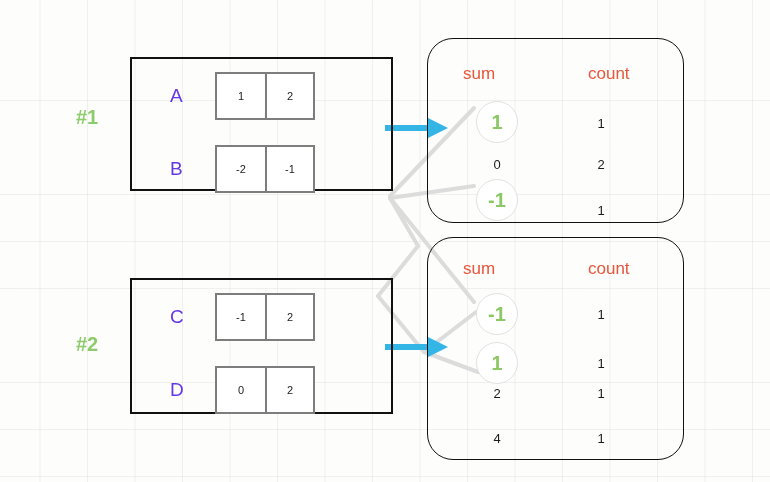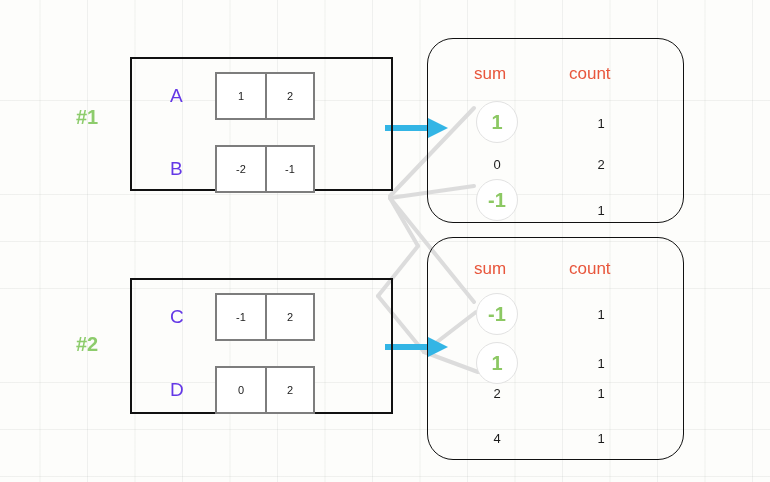--- a/index.html
+++ b/index.html
@@ -101,22 +101,22 @@
   #panel-2 { left: 427px; top: 237px; width: 257px; height: 223px; }
 
   .col-head {
     position: absolute;
     color: #e8563c;
     font-size: 17px;
     font-weight: 500;
     font-family: "Liberation Sans", sans-serif;
     line-height: 1;
   }
-  .head-sum   { left: 46px; }
-  .head-count { left: 141px; }
+  .head-sum   { left: 35px; }
+  .head-count { left: 160px; }
 
   .tbl-cell {
     position: absolute;
     font-size: 13px;
     color: #1b1b1b;
     text-align: center;
     width: 46px;
     font-family: "Liberation Sans", sans-serif;
     line-height: 1;
   }

